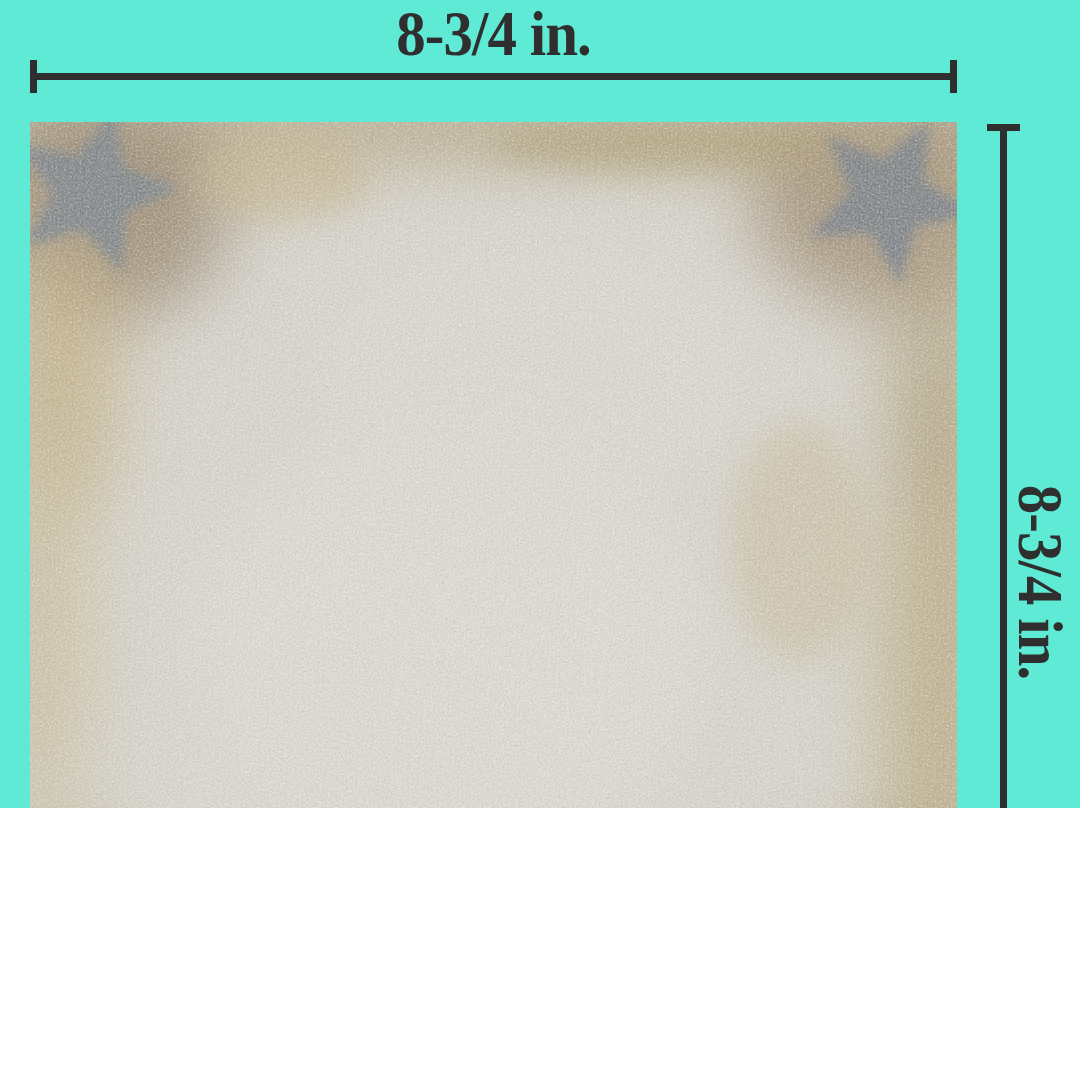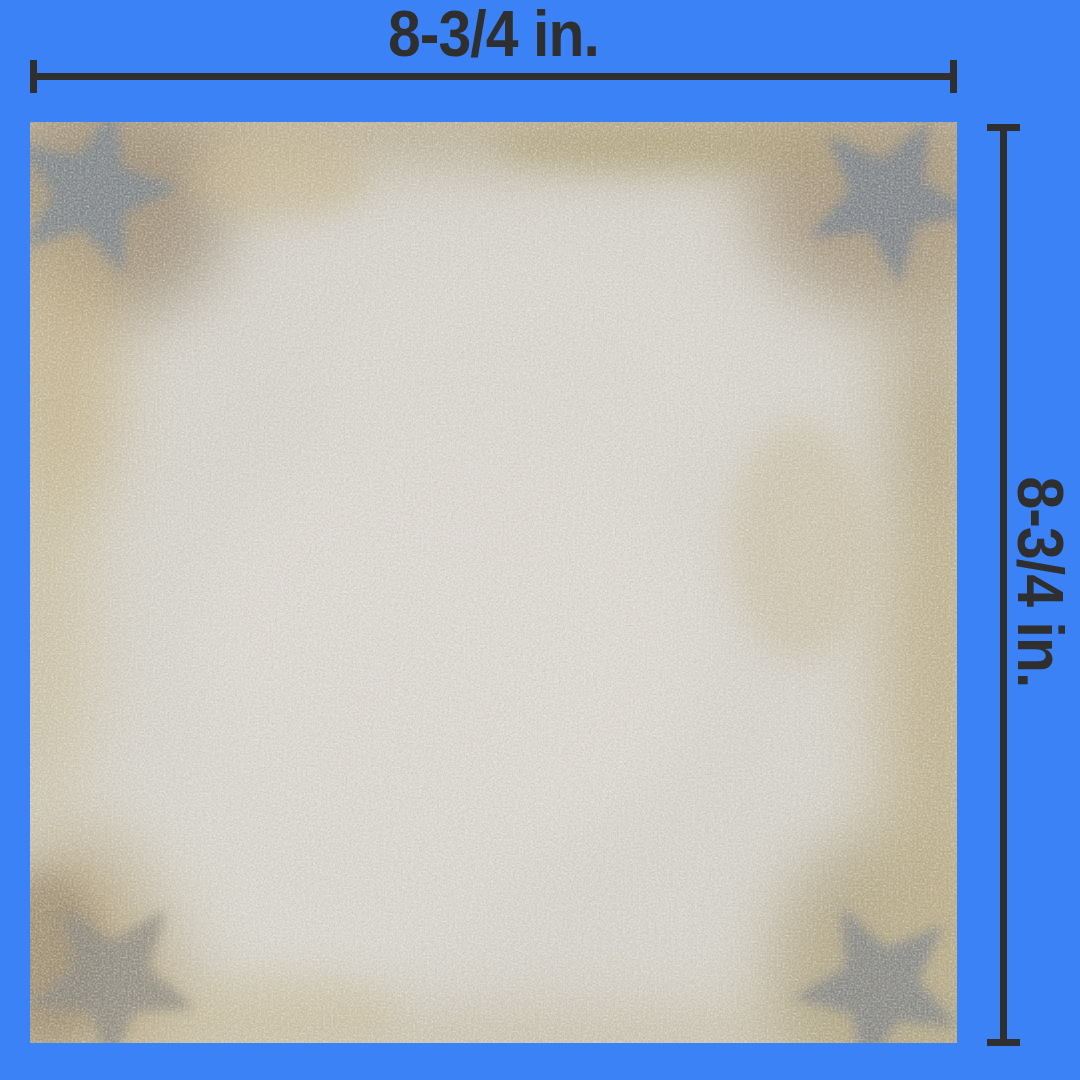--- a/index.html
+++ b/index.html
@@ -3,24 +3,24 @@
 <meta charset="utf-8">
 <style>
   html, body {
     margin: 0;
     padding: 0;
     background: #ffffff;
   }
   .canvas {
     position: relative;
     width: 1080px;
-    height: 1080px;
-    background: #3b82f6;
+    height: 808px;
+    background: #5eead4;
     overflow: hidden;
-    font-family: Liberation Sans, sans-serif;
+    font-family: Liberation Serif, serif;
   }
 
   
   .dim-h-label {
     position: absolute;
     left: 30px;
     top: 2px;
     width: 927px;
     text-align: center;
     font-size: 64px;

